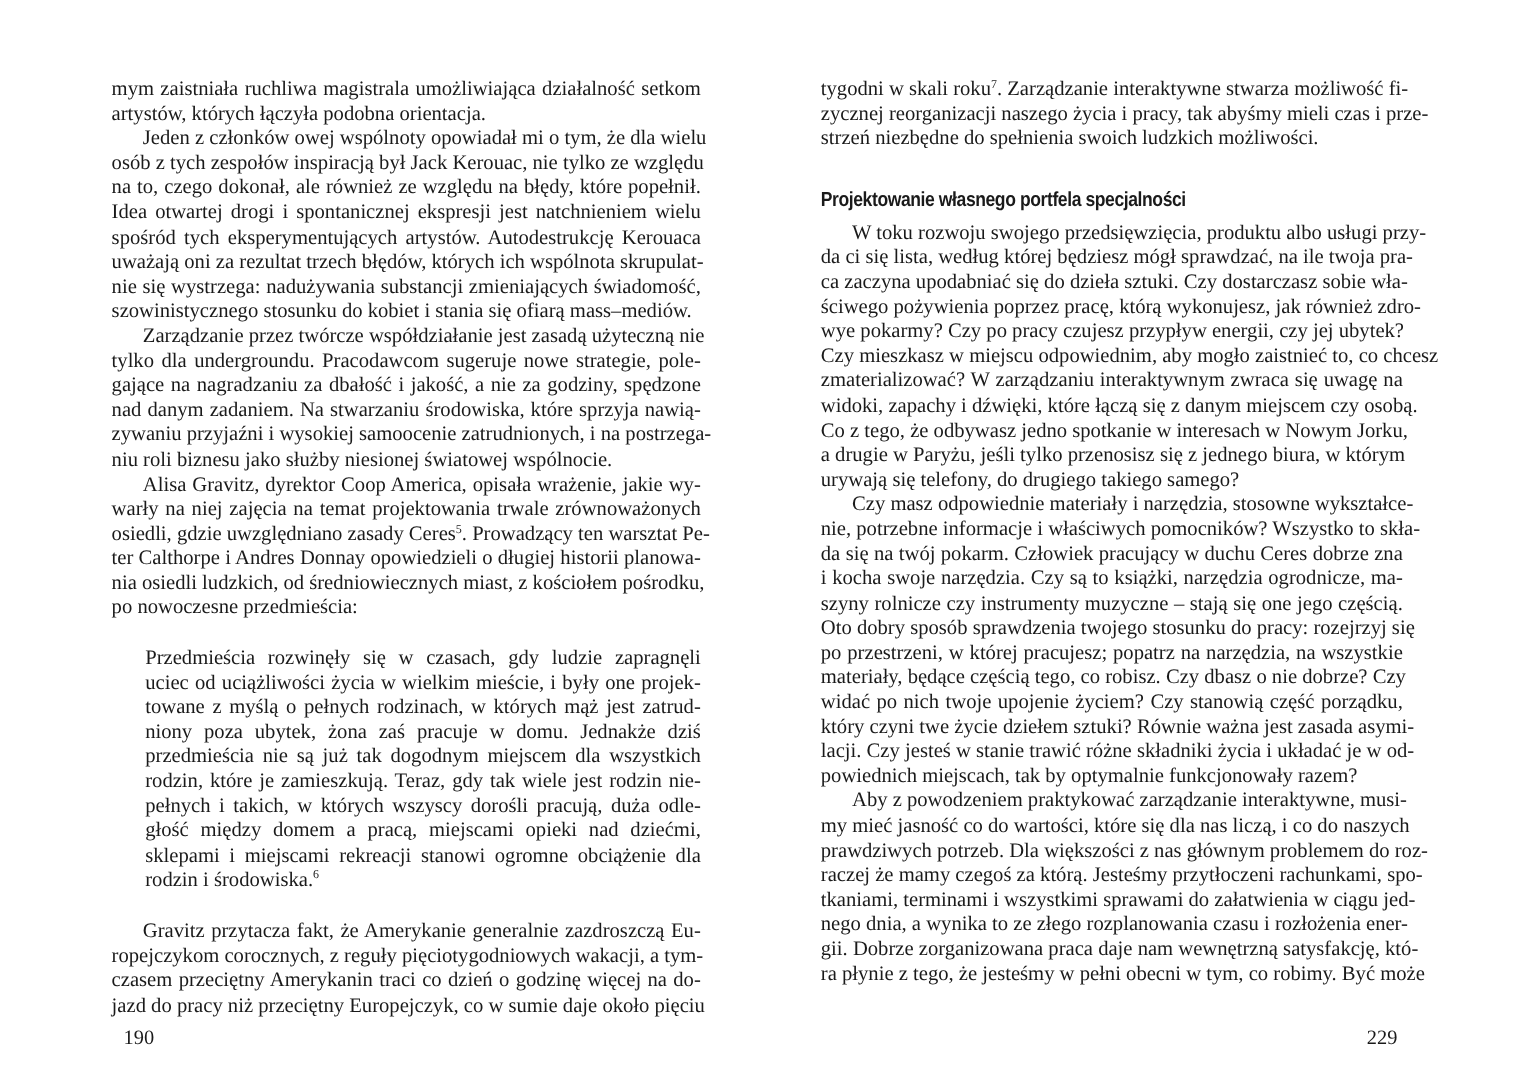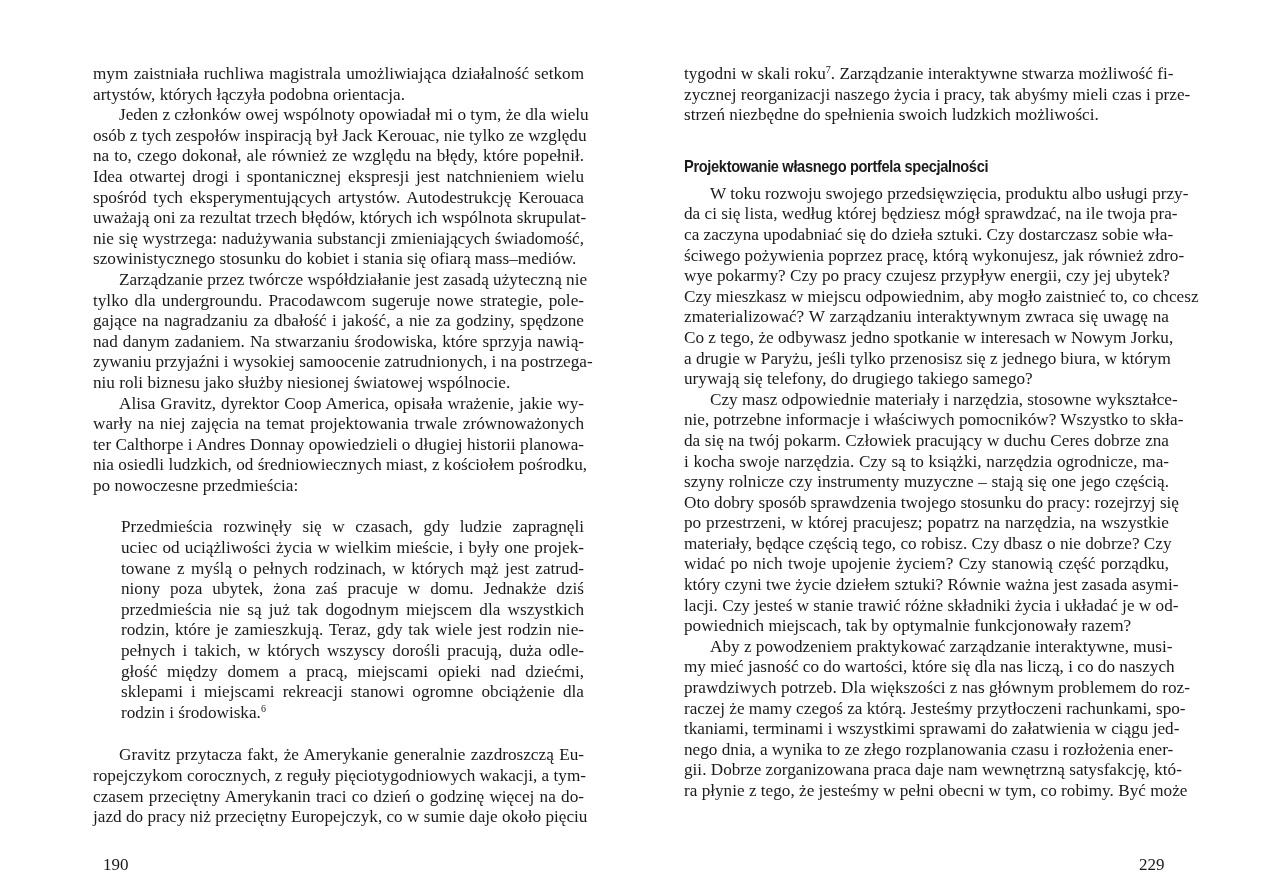--- a/index.html
+++ b/index.html
@@ -44,20 +44,21 @@
     <span class="line">nie się wystrzega: nadużywania substancji zmieniających świadomość,</span>
     <span class="line last">szowinistycznego stosunku do kobiet i stania się ofiarą mass–mediów.</span>
     <span class="line indent">Zarządzanie przez twórcze współdziałanie jest zasadą użyteczną nie</span>
     <span class="line">tylko dla undergroundu. Pracodawcom sugeruje nowe strategie, pole-</span>
     <span class="line">gające na nagradzaniu za dbałość i jakość, a nie za godziny, spędzone</span>
     <span class="line">nad danym zadaniem. Na stwarzaniu środowiska, które sprzyja nawią-</span>
     <span class="line">zywaniu przyjaźni i wysokiej samoocenie zatrudnionych, i na postrzega-</span>
     <span class="line last">niu roli biznesu jako służby niesionej światowej wspólnocie.</span>
     <span class="line indent">Alisa Gravitz, dyrektor Coop America, opisała wrażenie, jakie wy-</span>
     <span class="line">warły na niej zajęcia na temat projektowania trwale zrównoważonych</span>
+    <span class="line"><span>osiedli, gdzie uwzględniano zasady Ceres</span><sup>5</sup><span>. Prowadzący ten warsztat Pe-</span></span>
     <span class="line">ter Calthorpe i Andres Donnay opowiedzieli o długiej historii planowa-</span>
     <span class="line">nia osiedli ludzkich, od średniowiecznych miast, z kościołem pośrodku,</span>
     <span class="line last">po nowoczesne przedmieścia:</span>
 
     <div class="gap-quote-top"></div>
     <div class="quote">
       <span class="line">Przedmieścia rozwinęły się w czasach, gdy ludzie zapragnęli</span>
       <span class="line">uciec od uciążliwości życia w wielkim mieście, i były one projek-</span>
       <span class="line">towane z myślą o pełnych rodzinach, w których mąż jest zatrud-</span>
       <span class="line">niony poza ubytek, żona zaś pracuje w domu. Jednakże dziś</span>
@@ -88,20 +89,21 @@
     <div class="heading">Projektowanie własnego portfela specjalności</div>
     <div class="gap-heading-bottom"></div>
 
     <span class="line indent">W toku rozwoju swojego przedsięwzięcia, produktu albo usługi przy-</span>
     <span class="line">da ci się lista, według której będziesz mógł sprawdzać, na ile twoja pra-</span>
     <span class="line">ca zaczyna upodabniać się do dzieła sztuki. Czy dostarczasz sobie wła-</span>
     <span class="line">ściwego pożywienia poprzez pracę, którą wykonujesz, jak również zdro-</span>
     <span class="line">wye pokarmy? Czy po pracy czujesz przypływ energii, czy jej ubytek?</span>
     <span class="line">Czy mieszkasz w miejscu odpowiednim, aby mogło zaistnieć to, co chcesz</span>
     <span class="line">zmaterializować? W zarządzaniu interaktywnym zwraca się uwagę na</span>
+    <span class="line">widoki, zapachy i dźwięki, które łączą się z danym miejscem czy osobą.</span>
     <span class="line">Co z tego, że odbywasz jedno spotkanie w interesach w Nowym Jorku,</span>
     <span class="line">a drugie w Paryżu, jeśli tylko przenosisz się z jednego biura, w którym</span>
     <span class="line last">urywają się telefony, do drugiego takiego samego?</span>
     <span class="line indent">Czy masz odpowiednie materiały i narzędzia, stosowne wykształce-</span>
     <span class="line">nie, potrzebne informacje i właściwych pomocników? Wszystko to skła-</span>
     <span class="line">da się na twój pokarm. Człowiek pracujący w duchu Ceres dobrze zna</span>
     <span class="line">i kocha swoje narzędzia. Czy są to książki, narzędzia ogrodnicze, ma-</span>
     <span class="line">szyny rolnicze czy instrumenty muzyczne – stają się one jego częścią.</span>
     <span class="line">Oto dobry sposób sprawdzenia twojego stosunku do pracy: rozejrzyj się</span>
     <span class="line">po przestrzeni, w której pracujesz; popatrz na narzędzia, na wszystkie</span>

